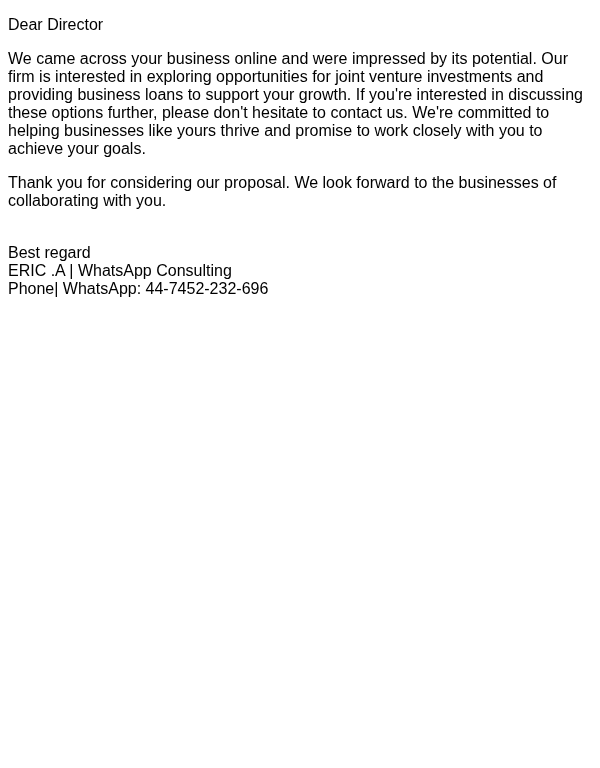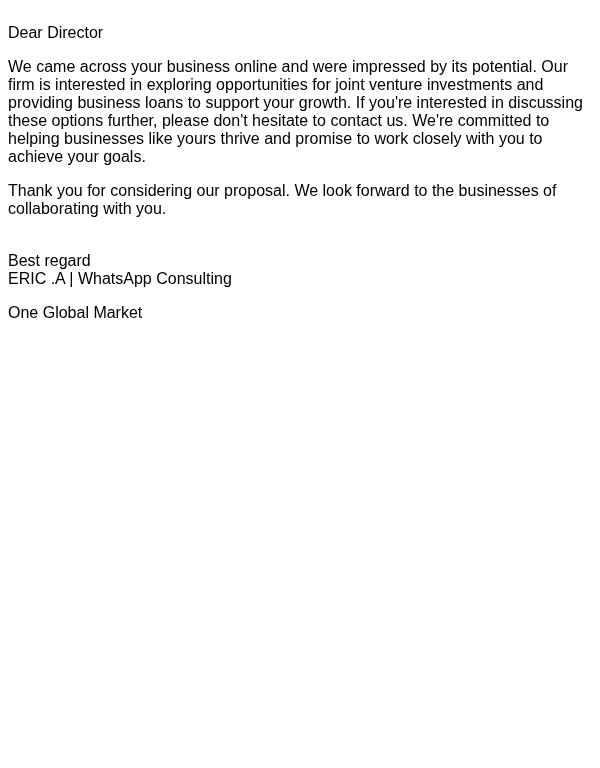--- a/index.html
+++ b/index.html
@@ -10,36 +10,37 @@
     color: #000000;
     font-family: "Liberation Sans", sans-serif;
     font-size: 16px;
     line-height: normal;
     width: 584px;
   }
   .para {
     margin: 16px 0;
   }
   .para.first {
-    margin-top: 16px;
+    margin-top: 8px;
   }
   .line {
     display: inline;
     margin-top: 29px;
   }
 </style>
 </head>
 <body>
 
 <p class="para first">Dear Director</p>
 
 <p class="para">We came across your business online and were impressed by its potential. Our firm is interested in exploring opportunities for joint venture investments and providing business loans to support your growth. If you're interested in discussing these options further, please don't hesitate to contact us. We're committed to helping businesses like yours thrive and promise to work closely with you to achieve your goals.</p>
 
 <p class="para">Thank you for considering our proposal. We look forward to the businesses of collaborating with you.</p>
 
 <p class="para"><br>
   <span class="line">Best regard</span><br>
   <span class="line">ERIC .A | WhatsApp Consulting</span><br>
+  <span class="line">Phone| WhatsApp: 44-7452-232-696</span>
 </p>
 
 <p class="para">
-  <span class="line">One Global Market</span><br>
+  <br>
 </p>
 
 </body></html>

